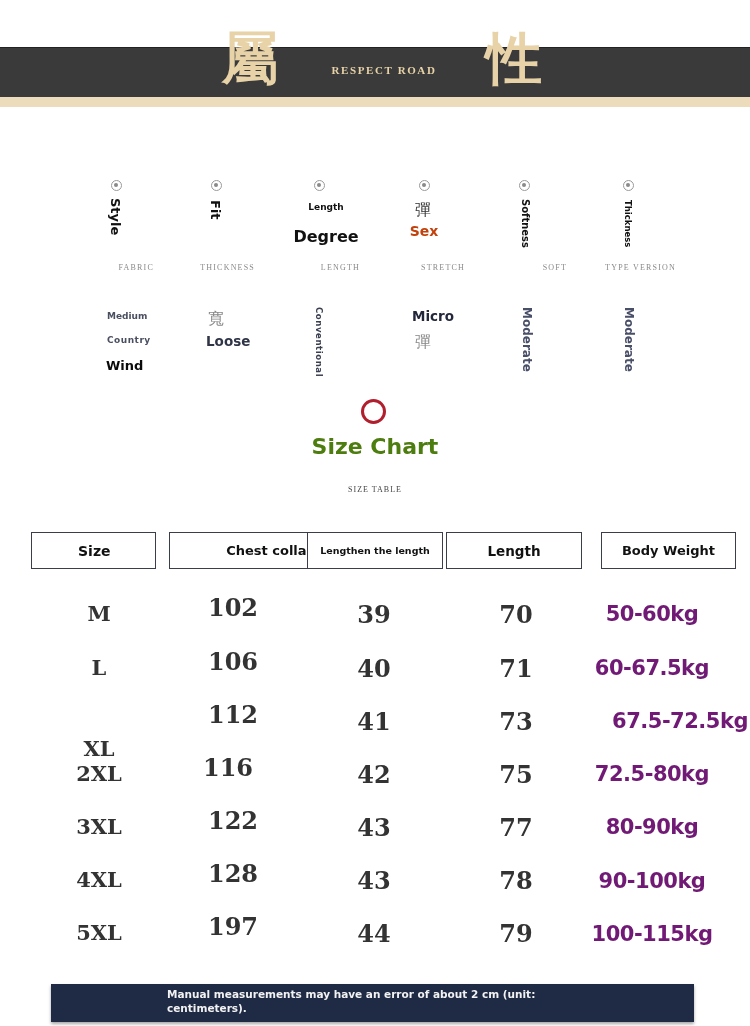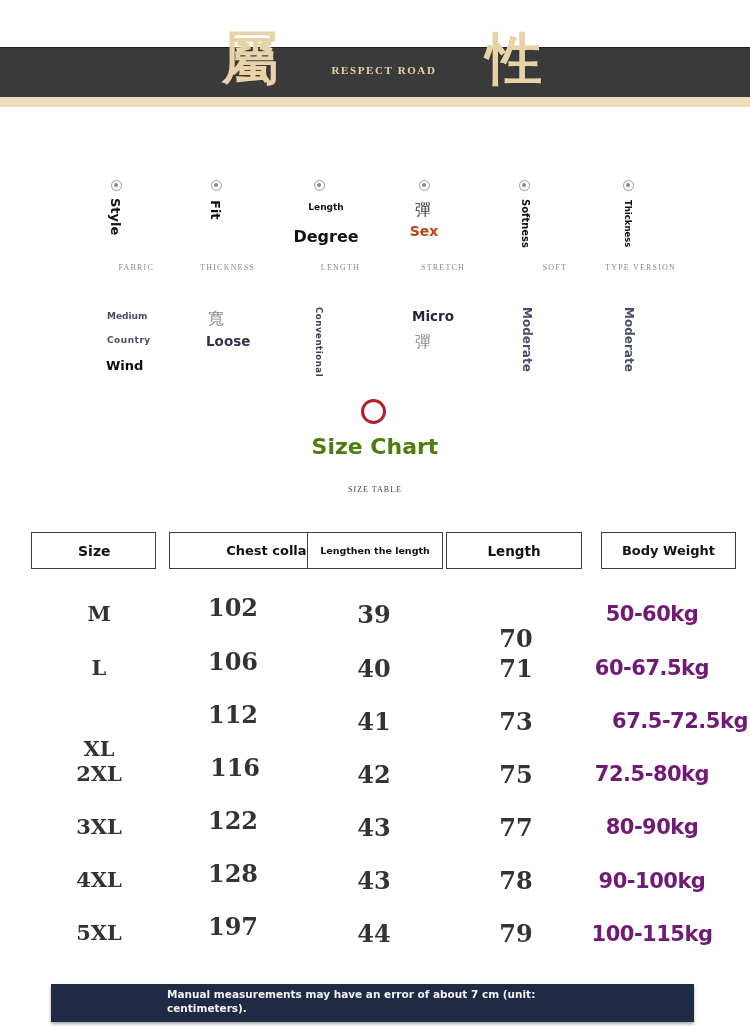--- a/index.html
+++ b/index.html
@@ -105,21 +105,21 @@
   <div class="th" style="left:446px;width:136px;font-size:13.5px;">Length</div>
   <div class="th" style="left:585px;width:135px;font-size:13px;margin-left:16px;">Body Weight</div>
 </div>
 
 <div>
 
   <div>
     <span class="cell size" style="left:49px;top:601px;">M</span>
     <span class="cell num" style="left:193px;top:593px;">102</span>
     <span class="cell num" style="left:334px;top:600px;">39</span>
-    <span class="cell num" style="left:476px;top:600px;margin-top:24px;">70</span>
+    <span class="cell num" style="left:476px;top:600px;">70</span>
     <span class="cell weight" style="left:572px;top:602px;">50-60kg</span>
   </div>
 
   <div>
     <span class="cell size" style="left:49px;top:655px;">L</span>
     <span class="cell num" style="left:193px;top:647px;">106</span>
     <span class="cell num" style="left:334px;top:654px;">40</span>
     <span class="cell num" style="left:476px;top:654px;">71</span>
     <span class="cell weight" style="left:572px;top:656px;">60-67.5kg</span>
   </div>
@@ -127,21 +127,21 @@
   <div>
     <span class="cell size" style="left:49px;top:708px;margin-top:28px;">XL</span>
     <span class="cell num" style="left:193px;top:700px;">112</span>
     <span class="cell num" style="left:334px;top:707px;">41</span>
     <span class="cell num" style="left:476px;top:707px;">73</span>
     <span class="cell weight" style="left:600px;top:709px;">67.5-72.5kg</span>
   </div>
 
   <div>
     <span class="cell size" style="left:49px;top:761px;">2XL</span>
-    <span class="cell num" style="left:195px;top:753px;">116</span>
+    <span class="cell num" style="left:188px;top:753px;">116</span>
     <span class="cell num" style="left:334px;top:760px;">42</span>
     <span class="cell num" style="left:476px;top:760px;">75</span>
     <span class="cell weight" style="left:572px;top:762px;">72.5-80kg</span>
   </div>
 
   <div>
     <span class="cell size" style="left:49px;top:814px;">3XL</span>
     <span class="cell num" style="left:193px;top:806px;">122</span>
     <span class="cell num" style="left:334px;top:813px;">43</span>
     <span class="cell num" style="left:476px;top:813px;">77</span>
@@ -159,14 +159,14 @@
   <div>
     <span class="cell size" style="left:49px;top:920px;">5XL</span>
     <span class="cell num" style="left:193px;top:912px;">197</span>
     <span class="cell num" style="left:334px;top:919px;">44</span>
     <span class="cell num" style="left:476px;top:919px;">79</span>
     <span class="cell weight" style="left:572px;top:922px;">100-115kg</span>
   </div>
 </div>
 
 <div class="note">
-  <div class="note-text">Manual measurements may have an error of about 7 cm (unit: centimeters).</div>
+  <div class="note-text">Manual measurements may have an error of about 2 cm (unit: centimeters).</div>
 </div>
 
 </body></html>

